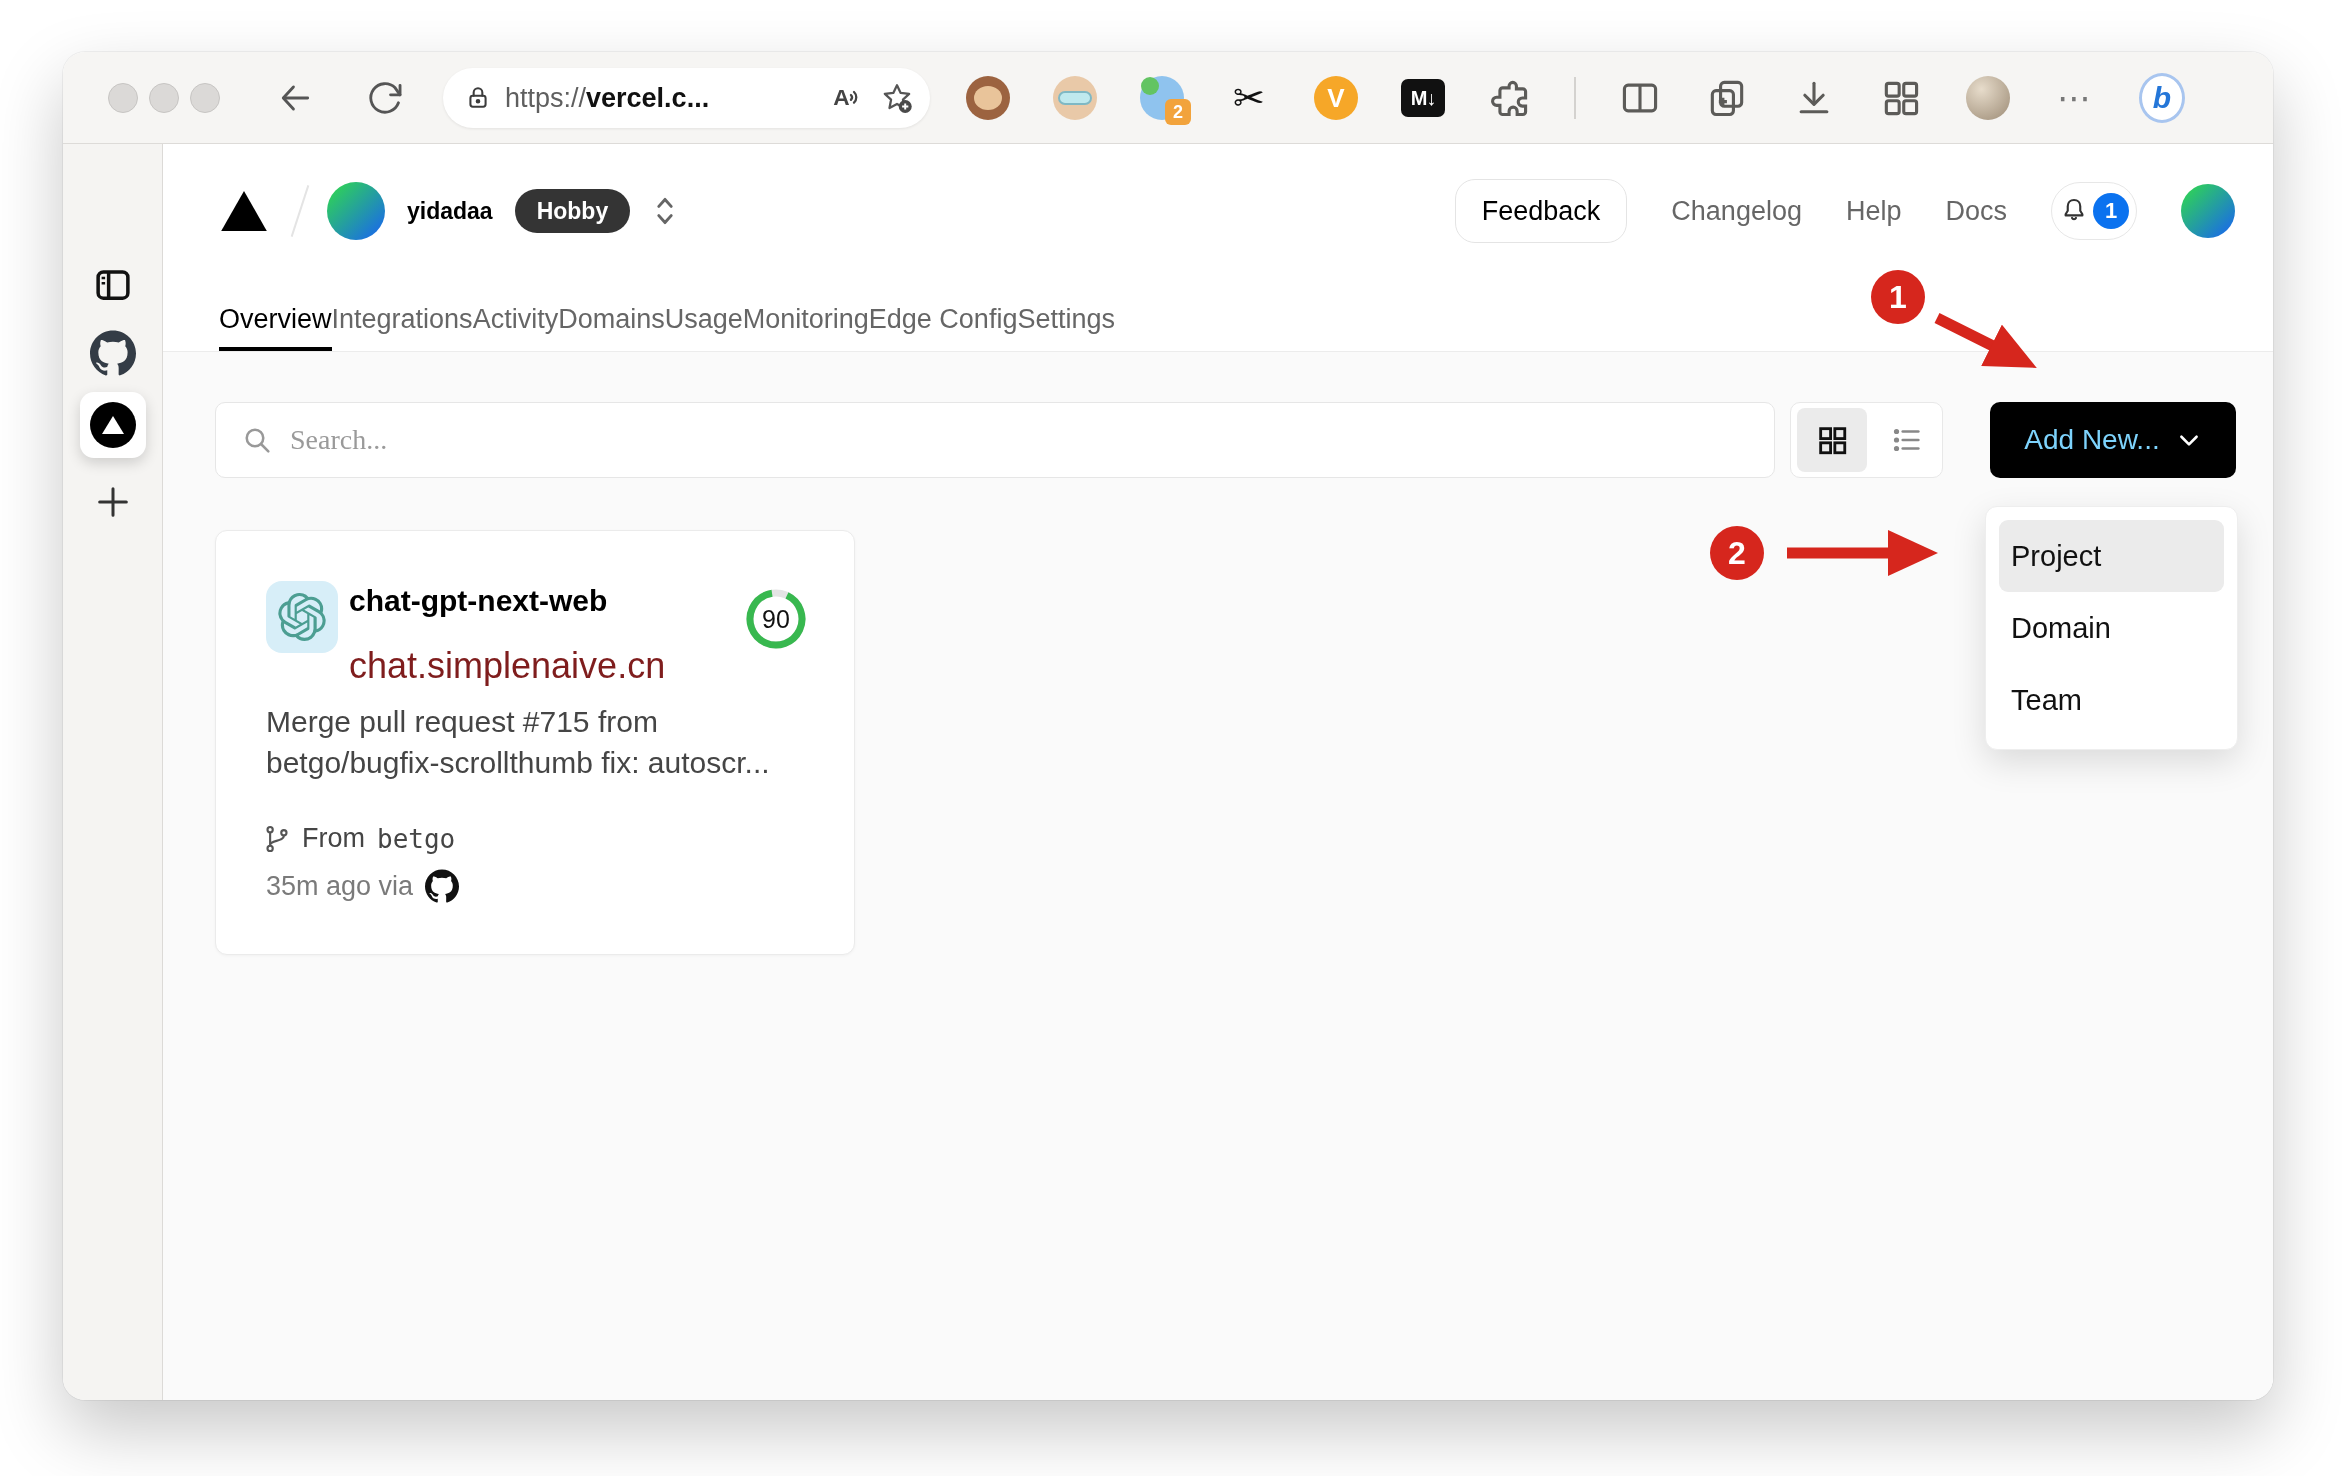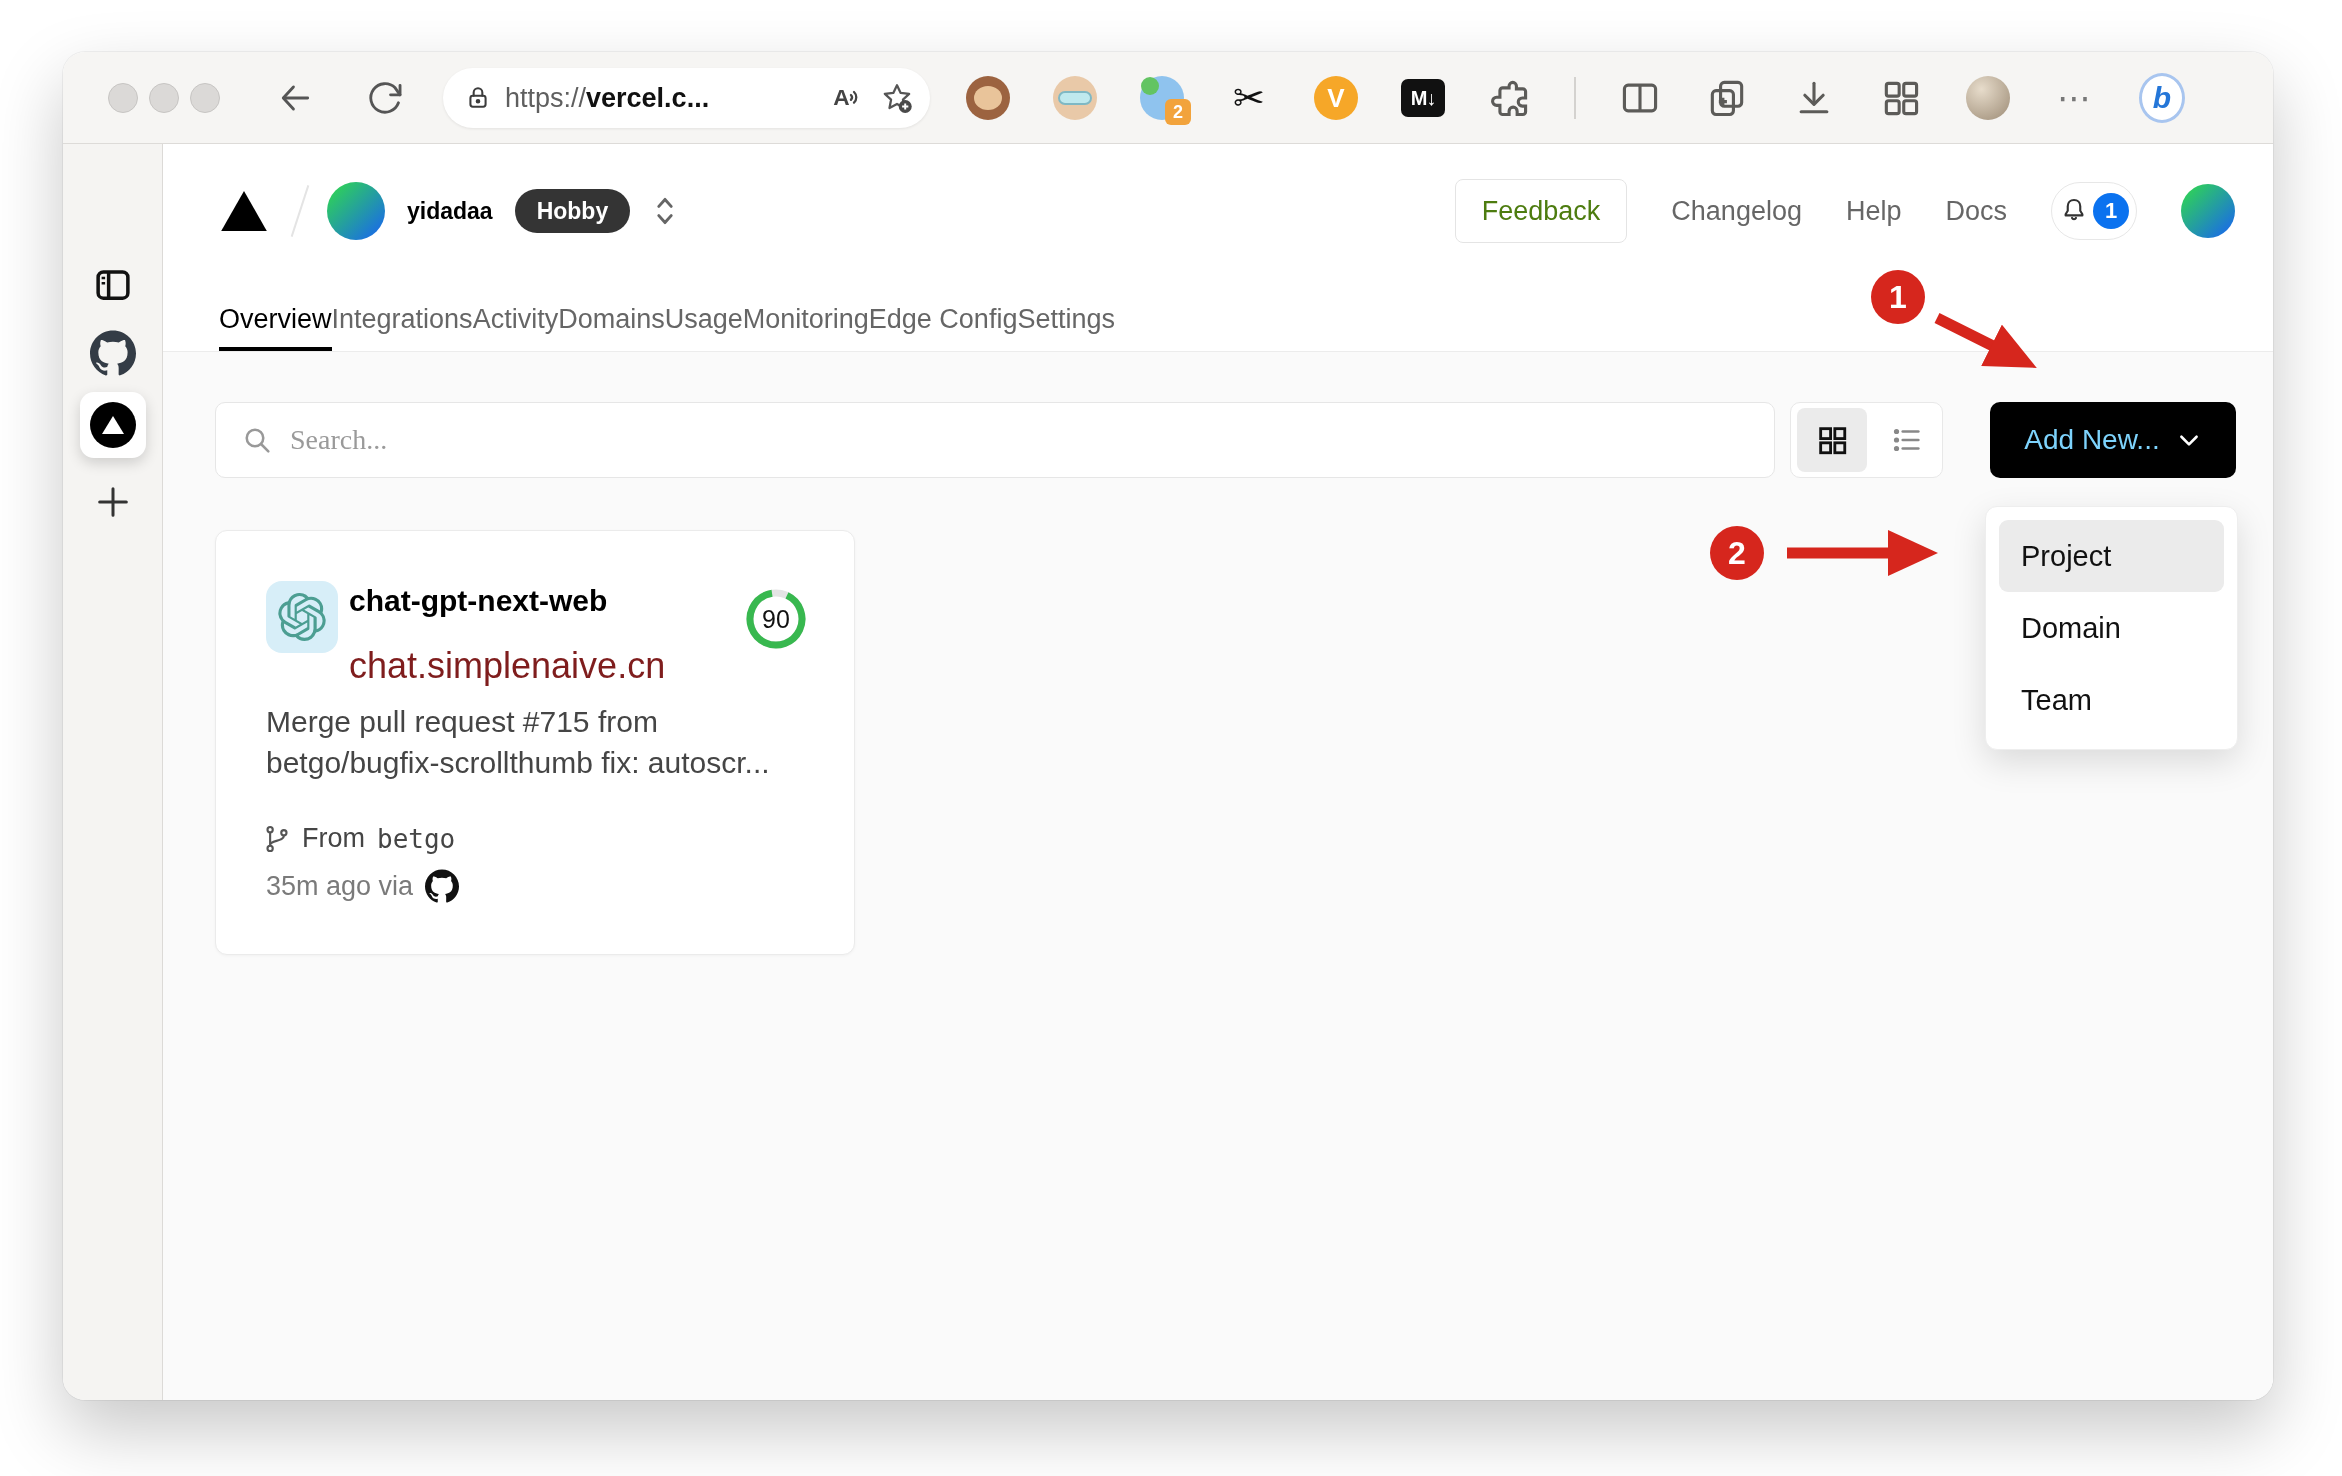--- a/index.html
+++ b/index.html
@@ -41,21 +41,21 @@
   .page { position:absolute; left:100px; top:92px; right:0; bottom:0; background:#fff; }
   .site-header { position:absolute; left:0; top:0; right:0; height:208px; background:#fff; border-bottom:1px solid #ececec; }
   .crumbrow { position:absolute; left:56px; right:38px; top:22px; height:90px; display:flex; align-items:center; }
   .slash { width:2px; height:54px; background:#e4e4e4; transform:rotate(18deg); margin:0 26px 0 30px; }
   .teamavatar { width:58px; height:58px; border-radius:50%; background:linear-gradient(135deg,#2fd158 10%,#1a6de5 90%); }
   .teamname { font-size:23px; font-weight:700; color:#000; margin-left:22px; }
   .planpill { margin-left:22px; background:#343434; color:#fff; font-size:23px; font-weight:600; border-radius:22px;
               height:44px; padding:0 22px; display:flex; align-items:center; }
   .switcher { margin-left:22px; display:flex; align-items:center; }
   .hright { margin-left:auto; display:flex; align-items:center; gap:44px; }
-  .feedback-btn { border:1px solid #e4e4e4; border-radius:8px; background:#fff; color:#4d7c0f; font-size:27px;
+  .feedback-btn { border:1px solid #e4e4e4; border-radius:20px; background:#fff; color:#000000; font-size:27px;
                   height:64px; padding:0 26px; display:flex; align-items:center;text-align:right; }
   .hlink { color:#666; font-size:27px; }
   .bellpill { border:1px solid #e7e7e7; border-radius:30px; background:#fff; height:58px; width:86px;
               display:flex; align-items:center; justify-content:center; gap:4px; }
   .bellbadge { width:36px; height:36px; border-radius:50%; background:#0b72ef; color:#fff; font-size:22px; font-weight:700;
                display:flex; align-items:center; justify-content:center; }
   .useravatar { width:54px; height:54px; border-radius:50%; background:linear-gradient(135deg,#2fd158 10%,#1a6de5 90%); }
   .navtabs { position:absolute; left:56px; bottom:0; display:flex; height:64px; align-items:center; }
   .tab { font-size:27px; color:#666; position:relative; height:64px; display:flex; align-items:center; }
   .tab.active { color:#000; font-weight:500; }
@@ -84,21 +84,21 @@
   .ring { position:absolute; left:528px; top:56px; }
   .ringnum { font-size:25px; font-weight:500; fill:#111; }
   .commit { position:absolute; left:50px; top:170px; width:510px; font-size:30px; line-height:41px; color:#454545; }
   .branchrow { position:absolute; left:48px; top:262px; display:flex; align-items:center; gap:12px; font-size:27px; color:#454545;margin-top:30px; }
   .mono { font-family:"DejaVu Sans Mono","Liberation Mono",monospace; font-size:26px; }
   .cardfoot { position:absolute; left:50px; top:338px; display:flex; align-items:center; gap:12px; font-size:27px; color:#7a7a7a; }
 
   
   .dropdown { position:absolute; left:1922px; top:454px; width:253px; background:#fff; border:1px solid #eee; border-radius:12px;
               box-shadow:0 12px 34px rgba(0,0,0,.13); padding:13px; z-index:50; }
-  .dditem { height:72px; display:flex; align-items:center; padding-left:22px; font-size:29px; color:#111; border-radius:9px; }
+  .dditem { height:72px; display:flex; align-items:center; padding-left:12px; font-size:29px; color:#111; border-radius:9px; }
   .dditem.hl { background:#ebebeb; }
 
   
   .anno { position:absolute; inset:0; z-index:60; pointer-events:none; }
 
   svg.icn { display:block; }
 </style>
 </head>
 <body>
 

